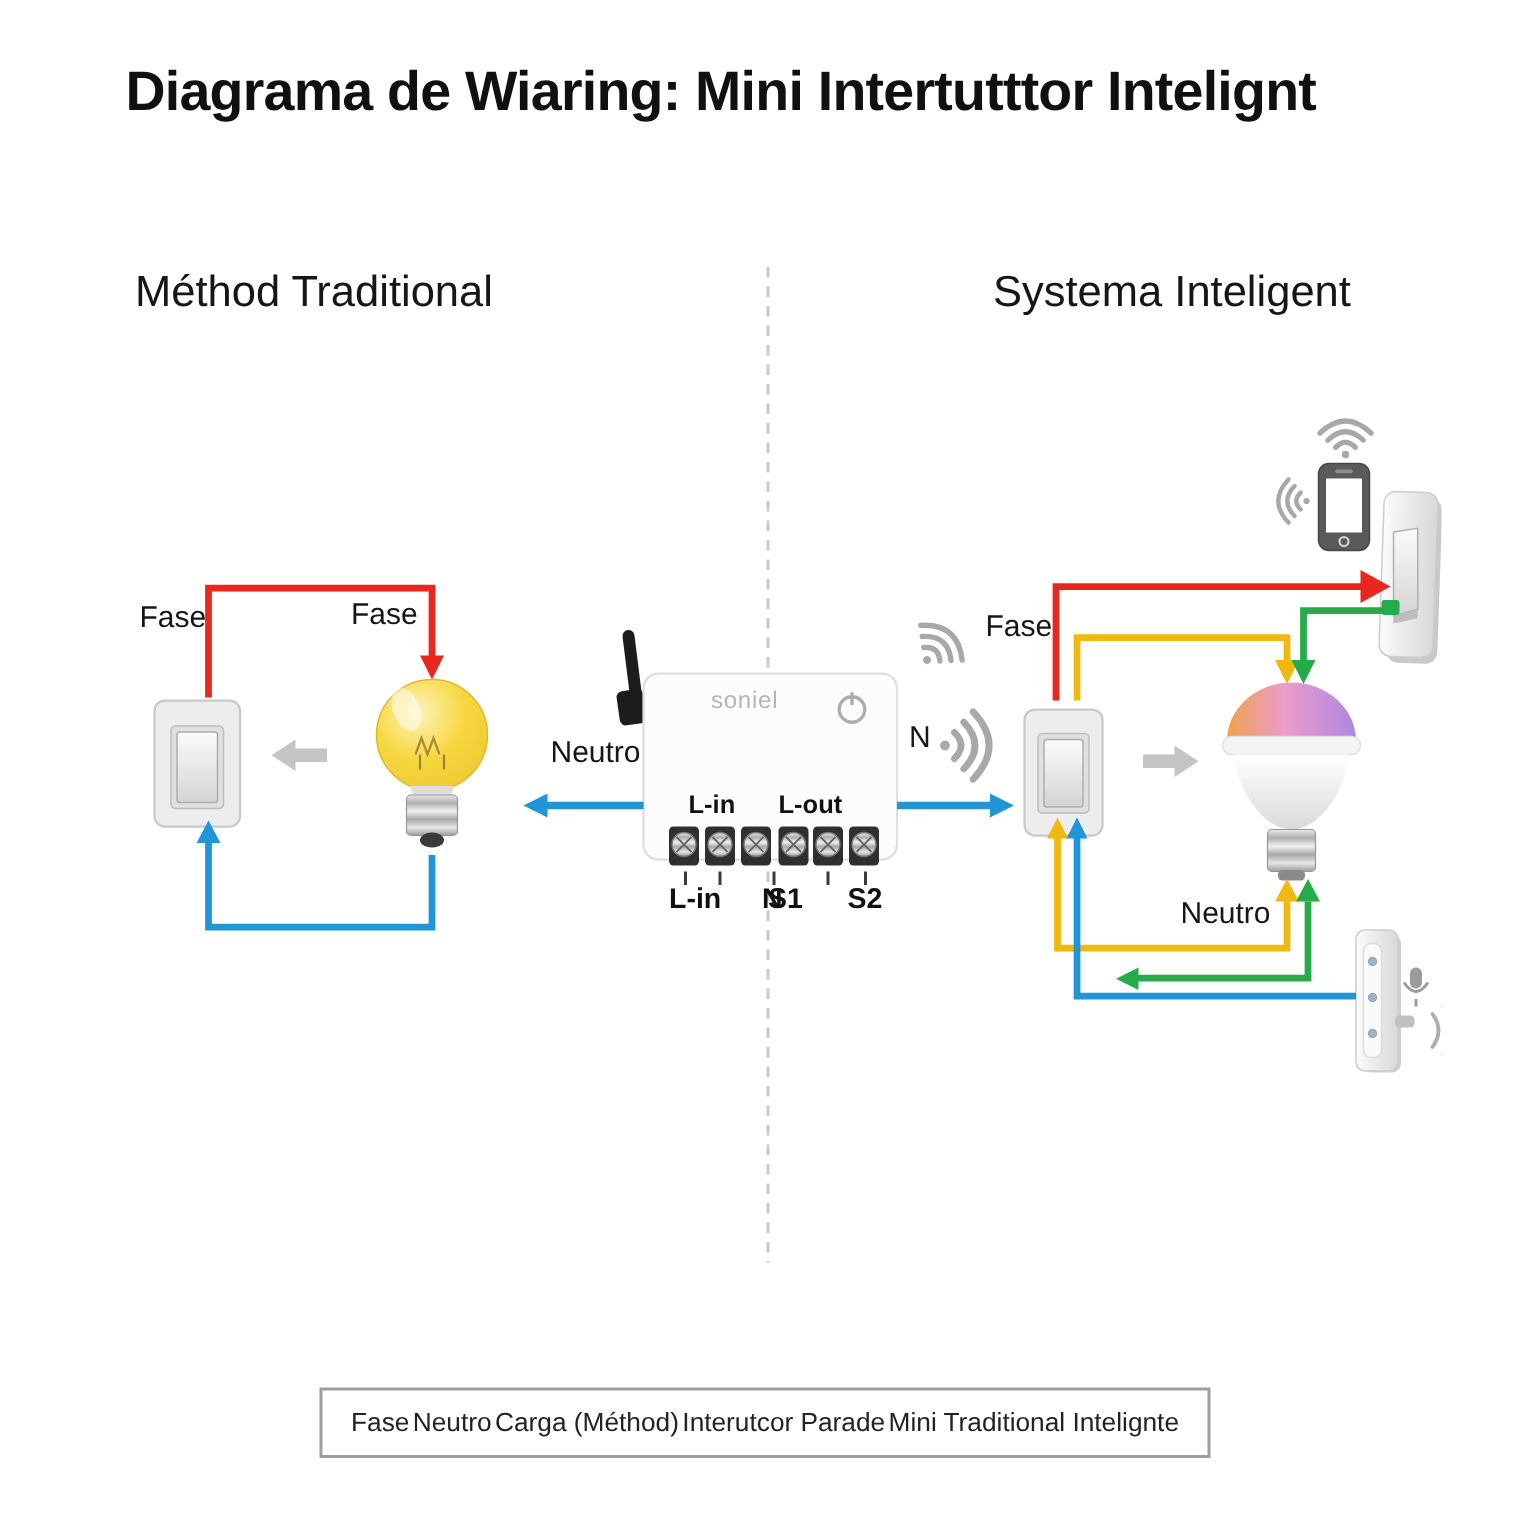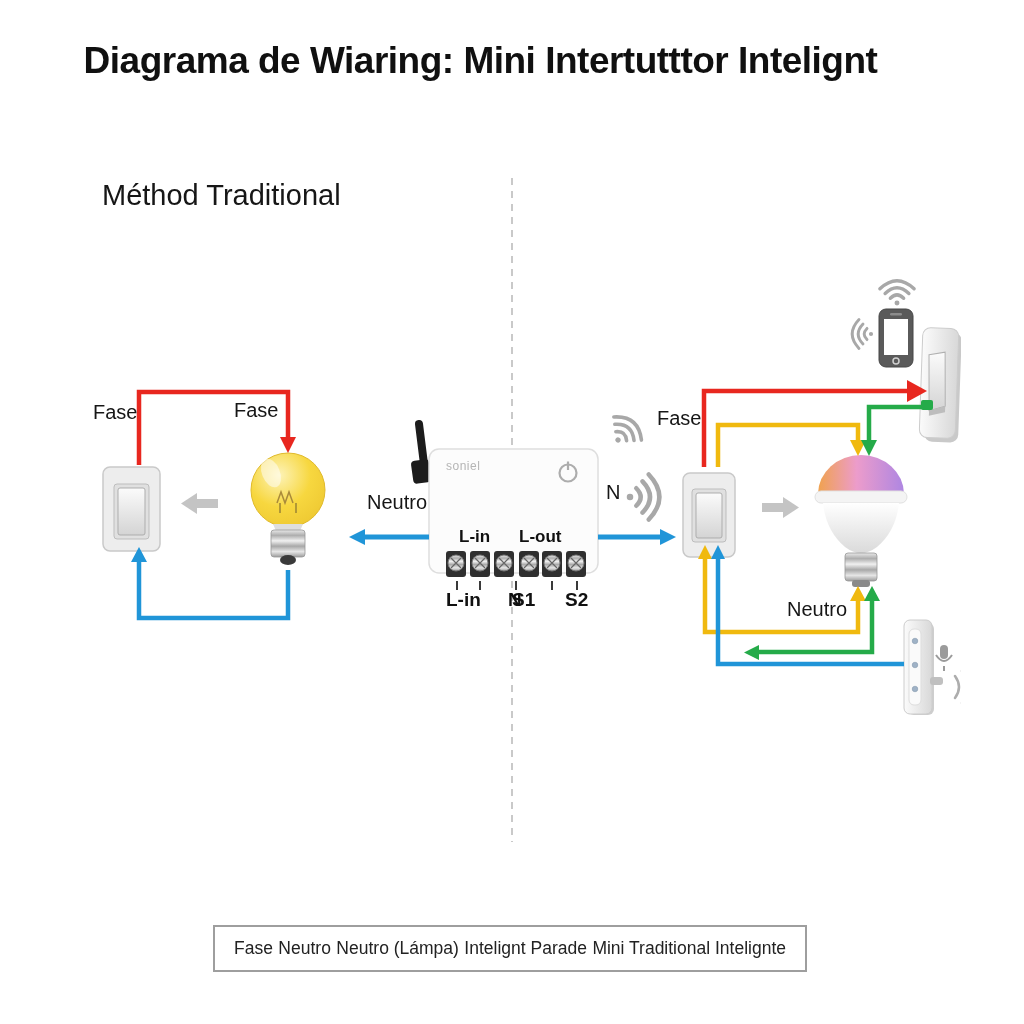--- a/index.html
+++ b/index.html
@@ -3,21 +3,21 @@
 <meta charset="utf-8">
 <style>
   html,body{margin:0;padding:0;background:#ffffff;}
   #page{position:relative;width:961px;height:1024px;background:#ffffff;overflow:hidden;
         font-family:"Liberation Sans",sans-serif;color:var(--ink,#161616);}
   #page svg{position:absolute;left:0;top:0;}
   .abs{position:absolute;white-space:nowrap;}
   .title{left:0;right:0;top:40px;text-align:center;font-size:37px;font-weight:700;color:#101010;letter-spacing:-.5px;}
   .heading{font-size:29px;font-weight:400;color:#161616;}
   .lbl{font-size:20px;color:#161616;}
-  .brand{font-size:12px;color:var(--brand,#b5b5b5);letter-spacing:.5px;}
+  .brand{font-size:16px;color:var(--brand,#b5b5b5);letter-spacing:.5px;margin-left:28px;}
   .devlbl{font-size:17px;font-weight:700;color:#111;}
   .termlbl{font-size:19px;font-weight:700;color:#111;}
   .legend-box{left:213px;top:925px;width:594px;height:47px;box-sizing:border-box;
       border:2px solid #9e9e9e;background:#fff;display:flex;align-items:center;
       justify-content:space-between;padding:0 19px;font-size:17.5px;color:#222;}
   .legend-box span{white-space:nowrap;}
   
   .w-fase{stroke:var(--fase);fill:none;}
   .w-neutro{stroke:var(--neutro);fill:none;}
   .w-carga{stroke:var(--carga);fill:none;}
@@ -240,21 +240,22 @@
     <path class="w-neutro" d="M718,558 L718,664 L904,664" stroke-width="4.5"></path>
     <polygon class="h-neutro" points="711,559 725,559 718,545"></polygon>
 
     <path class="w-smart" d="M758,652 L872,652 L872,601" stroke-width="4.5"></path>
     <polygon class="h-smart" points="759,645 759,660 744,652.5"></polygon>
     <polygon class="h-smart" points="864,601 880,601 872,586"></polygon>
   </svg>
 
   <div class="abs title">Diagrama de Wiaring: Mini Intertutttor Intelignt</div>
 
-  <div class="abs heading" style="left:90px;top:179px;margin-left:12px;">Méthod Traditional</div>
+  <div class="abs heading" style="left:90px;top:179px;">Méthod Traditional</div>
+  <div class="abs heading" style="left:662px;top:179px;">Systema Inteligent</div>
 
   <div class="abs lbl" style="left:93px;top:401px;">Fase</div>
   <div class="abs lbl" style="left:234px;top:399px;">Fase</div>
 
   <div class="abs lbl" style="left:367px;top:491px;">Neutro</div>
   <div class="abs lbl" style="left:606px;top:481px;">N</div>
 
   <div class="abs brand" style="left:446px;top:459px;">soniel</div>
   <div class="abs devlbl" style="left:459px;top:527px;">L-in</div>
   <div class="abs devlbl" style="left:519px;top:527px;">L-out</div>
@@ -262,18 +263,18 @@
   <div class="abs termlbl" style="left:508px;top:589px;">N</div>
   <div class="abs termlbl" style="left:512px;top:589px;">S1</div>
   <div class="abs termlbl" style="left:565px;top:589px;text-align:right;">S2</div>
 
   <div class="abs lbl" style="left:657px;top:407px;">Fase</div>
   <div class="abs lbl" style="left:787px;top:598px;">Neutro</div>
 
   <div class="abs legend-box">
     <span>Fase</span>
     <span>Neutro</span>
-    <span>Neutro (Lámpa)</span>
-    <span>Intelignt Parade</span>
+    <span>Carga (Méthod)</span>
+    <span>Interutcor Parade</span>
     <span>Mini Traditional Intelignte</span>
   </div>
 
 </div>
 
 </body></html>

